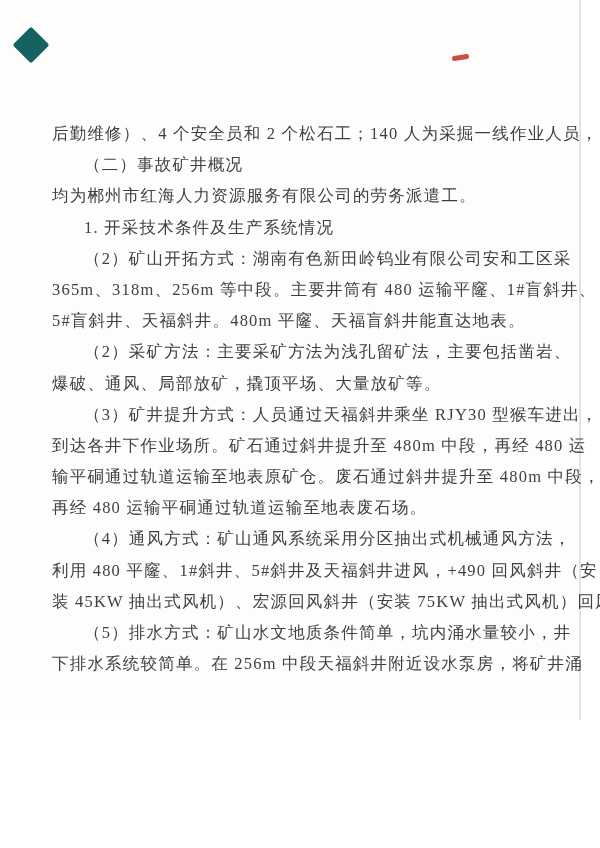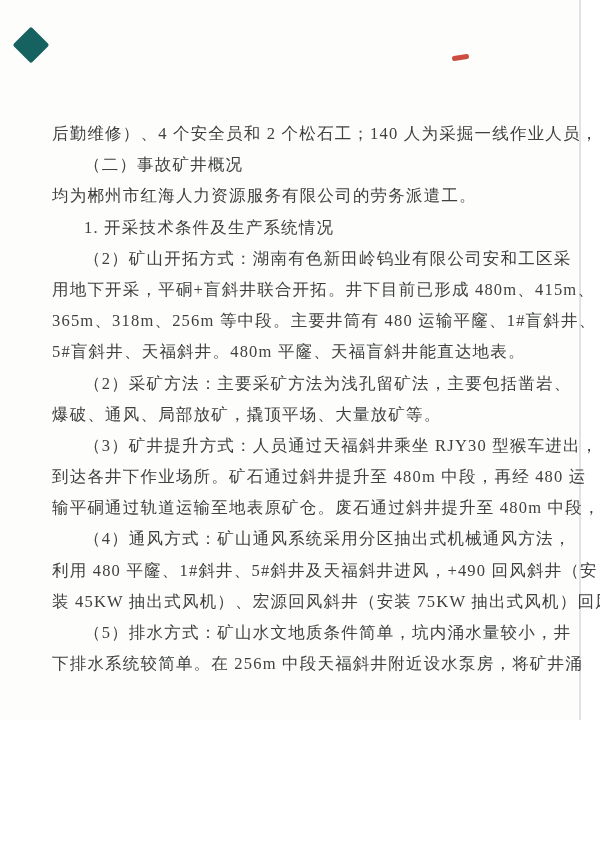--- a/index.html
+++ b/index.html
@@ -101,28 +101,28 @@
 
   <div class="seal-mark" style="background: rgb(200, 57, 43);"></div>
 
   <div class="text-block">
     <div>
         <div class="line">后勤维修）、4 个安全员和 2 个松石工；140 人为采掘一线作业人员，</div>
         <div class="line indent">（二）事故矿井概况</div>
         <div class="line">均为郴州市红海人力资源服务有限公司的劳务派遣工。</div>
         <div class="line indent">1. 开采技术条件及生产系统情况</div>
         <div class="line indent">（2）矿山开拓方式：湖南有色新田岭钨业有限公司安和工区采</div>
-        <div class="line">用地下开采，平硐+盲斜井联合开拓。井下目前已形成 480m、415m、</div>
         <div class="line">365m、318m、256m 等中段。主要井筒有 480 运输平窿、1#盲斜井、</div>
         <div class="line">5#盲斜井、天福斜井。480m 平窿、天福盲斜井能直达地表。</div>
         <div class="line indent">（2）采矿方法：主要采矿方法为浅孔留矿法，主要包括凿岩、</div>
         <div class="line">爆破、通风、局部放矿，撬顶平场、大量放矿等。</div>
         <div class="line indent">（3）矿井提升方式：人员通过天福斜井乘坐 RJY30 型猴车进出，</div>
         <div class="line">到达各井下作业场所。矿石通过斜井提升至 480m 中段，再经 480 运</div>
         <div class="line">输平硐通过轨道运输至地表原矿仓。废石通过斜井提升至 480m 中段，</div>
+        <div class="line">再经 480 运输平硐通过轨道运输至地表废石场。</div>
         <div class="line indent">（4）通风方式：矿山通风系统采用分区抽出式机械通风方法，</div>
         <div class="line">利用 480 平窿、1#斜井、5#斜井及天福斜井进风，+490 回风斜井（安</div>
         <div class="line">装 45KW 抽出式风机）、宏源回风斜井（安装 75KW 抽出式风机）回风。</div>
         <div class="line indent">（5）排水方式：矿山水文地质条件简单，坑内涌水量较小，井</div>
         <div class="line">下排水系统较简单。在 256m 中段天福斜井附近设水泵房，将矿井涌</div>
       </div>
   </div>
 
   <div class="page-number">- 4 -</div>
 

